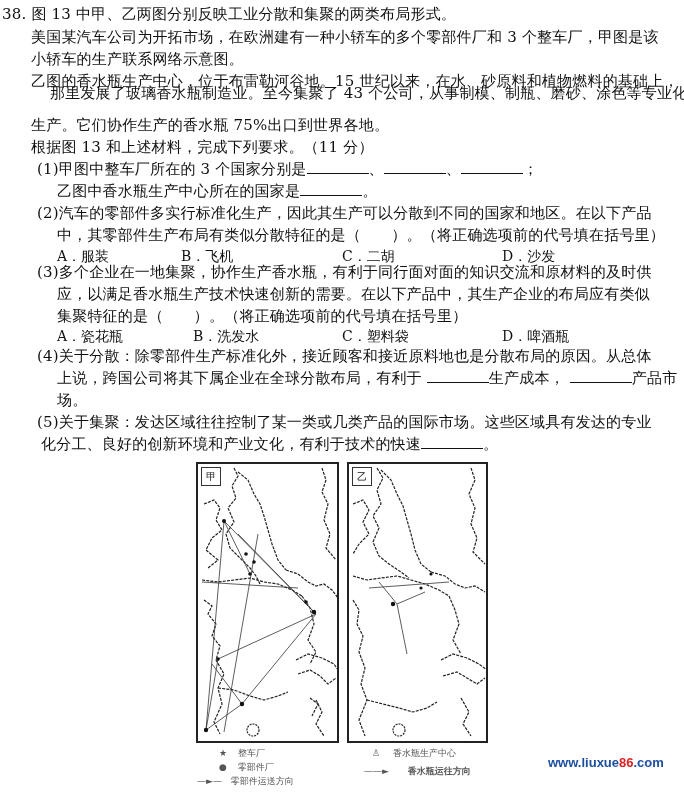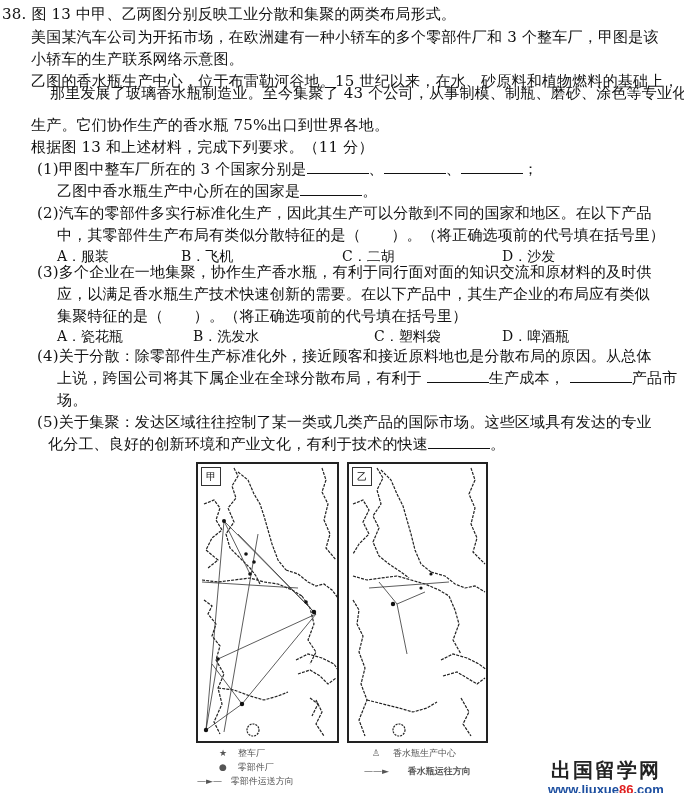--- a/index.html
+++ b/index.html
@@ -50,34 +50,34 @@
   <span style="left:285px;">C．二胡</span>
   <span style="left:445px;">D．沙发</span>
 </div>
 
 <div class="line" style="left:37px; top:262px;">(3)多个企业在一地集聚，协作生产香水瓶，有利于同行面对面的知识交流和原材料的及时供</div>
 <div class="line" style="left:57px; top:284px;">应，以满足香水瓶生产技术快速创新的需要。在以下产品中，其生产企业的布局应有类似</div>
 <div class="line" style="left:57px; top:306px;">集聚特征的是（　　）。（将正确选项前的代号填在括号里）</div>
 <div class="opts" style="left:57px; top:326px;">
   <span style="left:0;">A．瓷花瓶</span>
   <span style="left:124px;margin-left:12px;">B．洗发水</span>
-  <span style="left:285px;margin-left:32px;">C．塑料袋</span>
+  <span style="left:285px;">C．塑料袋</span>
   <span style="left:445px;">D．啤酒瓶</span>
 </div>
 
 <div class="line" style="left:37px; top:346px;">(4)关于分散：除零部件生产标准化外，接近顾客和接近原料地也是分散布局的原因。从总体</div>
 <div class="line" style="left:57px; top:368px;">
   <span>上说，跨国公司将其下属企业在全球分散布局，有利于</span>
   <span class="blank" style="width:62px;"></span><span>生产成本，</span>
   <span class="blank" style="width:62px;"></span><span>产品市</span>
 </div>
 <div class="line" style="left:57px; top:390px;">场。</div>
 
 <div class="line" style="left:37px; top:412px;">(5)关于集聚：发达区域往往控制了某一类或几类产品的国际市场。这些区域具有发达的专业</div>
-<div class="line" style="left:48px; top:434px;">
+<div class="line" style="left:41px; top:434px;">
   <span>化分工、良好的创新环境和产业文化，有利于技术的快速</span><span class="blank" style="width:62px;"></span><span>。</span>
 </div>
 
 <div class="map" style="left:196px; top:462px; width:143px; height:281px;">
   <svg width="143" height="281" viewBox="0 0 143 281">
     <g fill="none" stroke="#222" stroke-width="1.2" stroke-dasharray="3 1.2">
       <path d="M36 4 L40 12 L34 22 L38 34 L30 44 L36 58 L28 70 L32 84 L40 92 L52 104 L58 112 L62 120"></path>
       <path d="M40 8 L50 16 L56 30 L62 40 L66 52 L70 66 L74 80 L80 96 L88 106"></path>
       <path d="M6 40 L16 36 L22 44 L18 56 L24 66 L14 74 L8 86 L20 96 L10 104"></path>
       <path d="M124 4 L128 16 L124 28 L130 40 L126 56 L132 70 L128 84 L138 96"></path>
@@ -171,15 +171,14 @@
     <span>♙</span>
     <span style="margin-left:10px;">香水瓶生产中心</span>
   </div>
   <div style="position:absolute; left:-8px; top:22px;">
     <span>——►</span>
     <span style="margin-left:16px;font-weight:bold;">香水瓶运往方向</span>
   </div>
 </div>
 
 <div class="logo">
-  <div class="logo-cn">出国留学网</div>
   <div class="logo-url"><span>www.liuxue</span><span class="red">86</span><span>.com</span></div>
 </div>
 
 </body></html>

